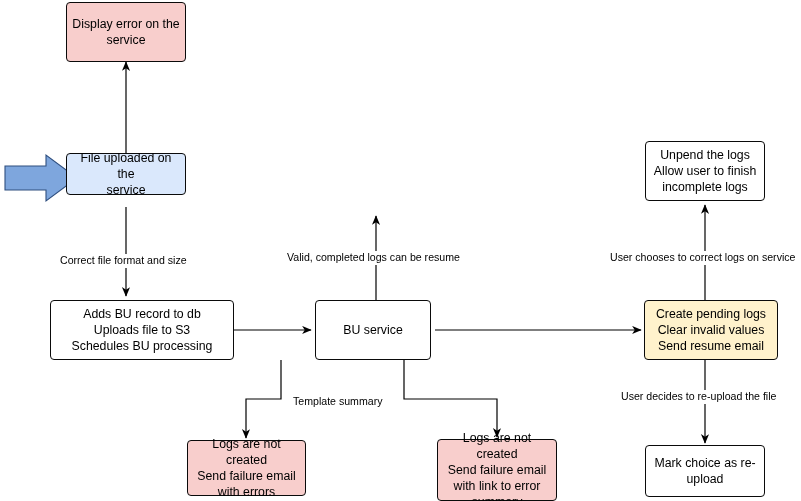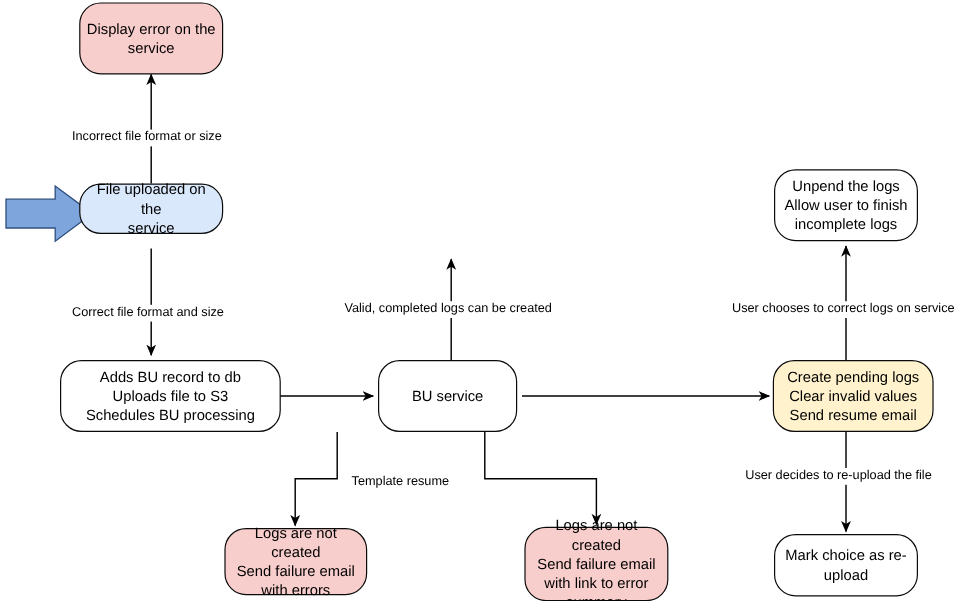--- a/index.html
+++ b/index.html
@@ -20,21 +20,21 @@
     left: 0;
     top: 0;
     width: 801px;
     height: 501px;
     pointer-events: none;
   }
   .node {
     position: absolute;
     box-sizing: border-box;
     border: 1.2px solid #000000;
-    border-radius: 18px;
+    border-radius: 4px;
     display: flex;
     align-items: center;
     justify-content: flex-start;
     text-align: center;
     color: #000000;
     font-size: 12.3px;
     line-height: 16px;
     background: #ffffff;
     z-index: 2;
     padding: 2px 4px;
@@ -121,27 +121,26 @@
   </div>
 
   <div class="node n-pink" style="left:437px; top:439px; width:120px; height:62px;">
     <span>Logs are not created<br>Send failure email<br>with link to error<br>summary</span>
   </div>
 
   <div class="node n-white" style="left:645px; top:445px; width:120px; height:52px;">
     <span>Mark choice as re-<br>upload</span>
   </div>
 
-  <div class="edge-label" style="left:58px; top:108px;">Incorrect file format or size</div>
 
   <div class="edge-label" style="left:58px; top:254px;">Correct file format and size</div>
 
-  <div class="edge-label" style="left:285px; top:251px;">Valid, completed logs can be created</div>
+  <div class="edge-label" style="left:285px; top:251px;">Valid, completed logs can be resume</div>
 
 
-  <div class="edge-label" style="left:291px; top:395px;">Template resume</div>
+  <div class="edge-label" style="left:291px; top:395px;">Template summary</div>
 
 
   <div class="edge-label" style="left:608px; top:251px;">User chooses to correct logs on service</div>
 
   <div class="edge-label" style="left:619px; top:390px;">User decides to re-upload the file</div>
 
 </div>
 
 </body></html>

